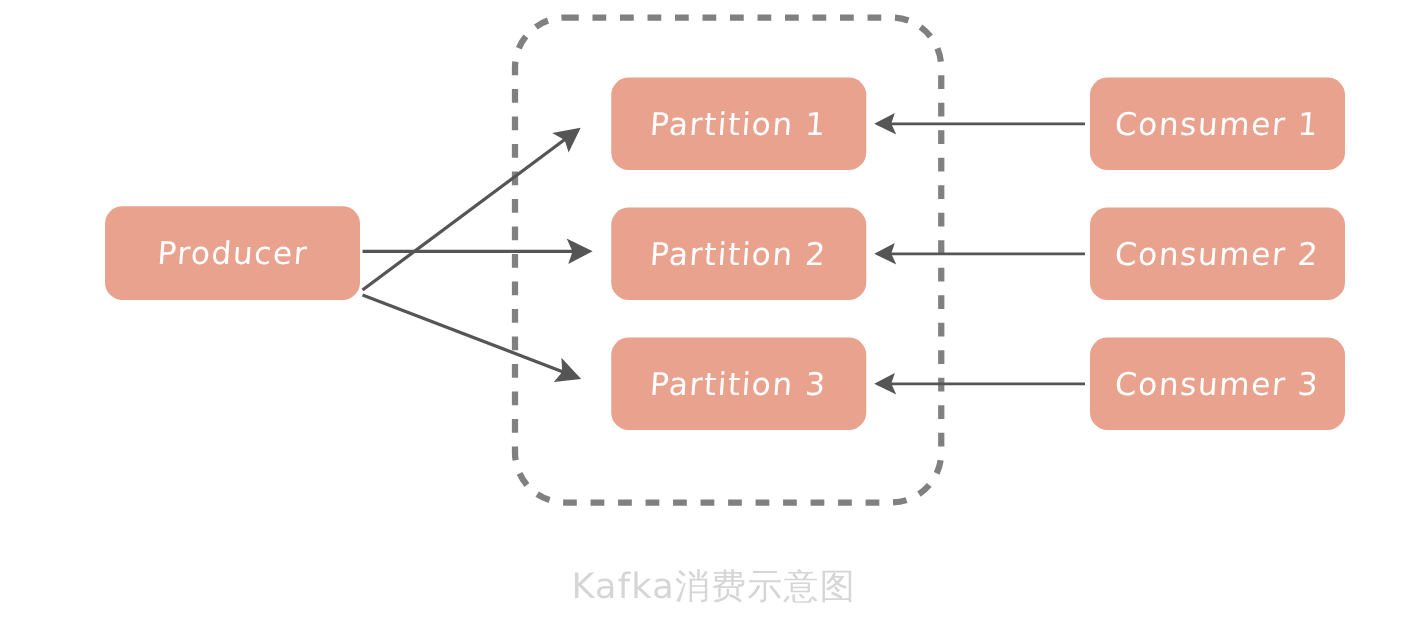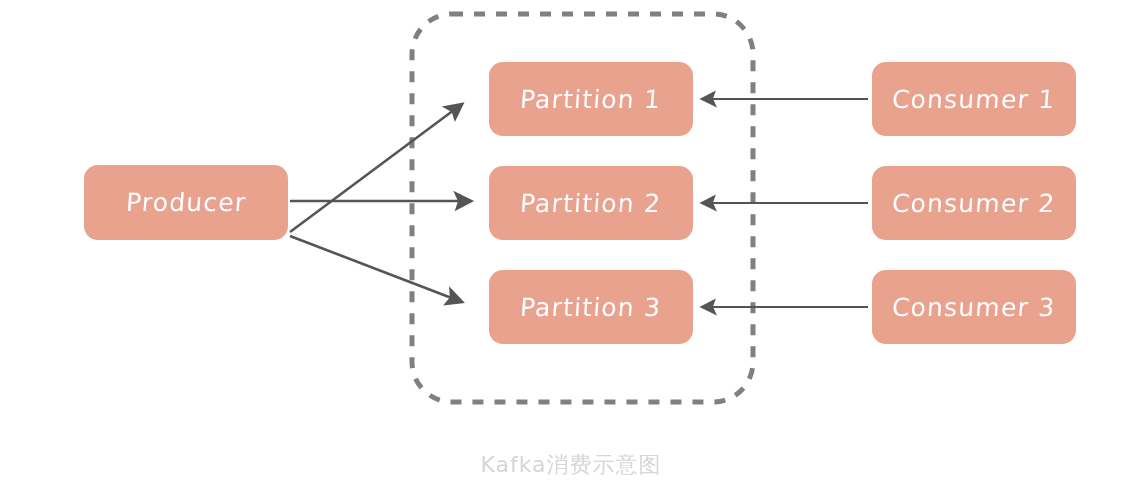--- a/index.html
+++ b/index.html
@@ -45,21 +45,21 @@
     line-height: 1;
     transform: skewX(-4deg);
   }
   .caption {
     position: absolute;
     left: 0;
     width: 1142px;
     text-align: center;
     color: #d6d6d6;
     font-family: "DejaVu Sans", sans-serif;
-    font-size: 22px;
+    font-size: 28px;
     letter-spacing: 1px;
     white-space: nowrap;
   }
 </style>
 </head>
 <body>
 
 <div id="stage">
 
   <svg class="layer" viewBox="0 0 1142 495" xmlns="http://www.w3.org/2000/svg">

